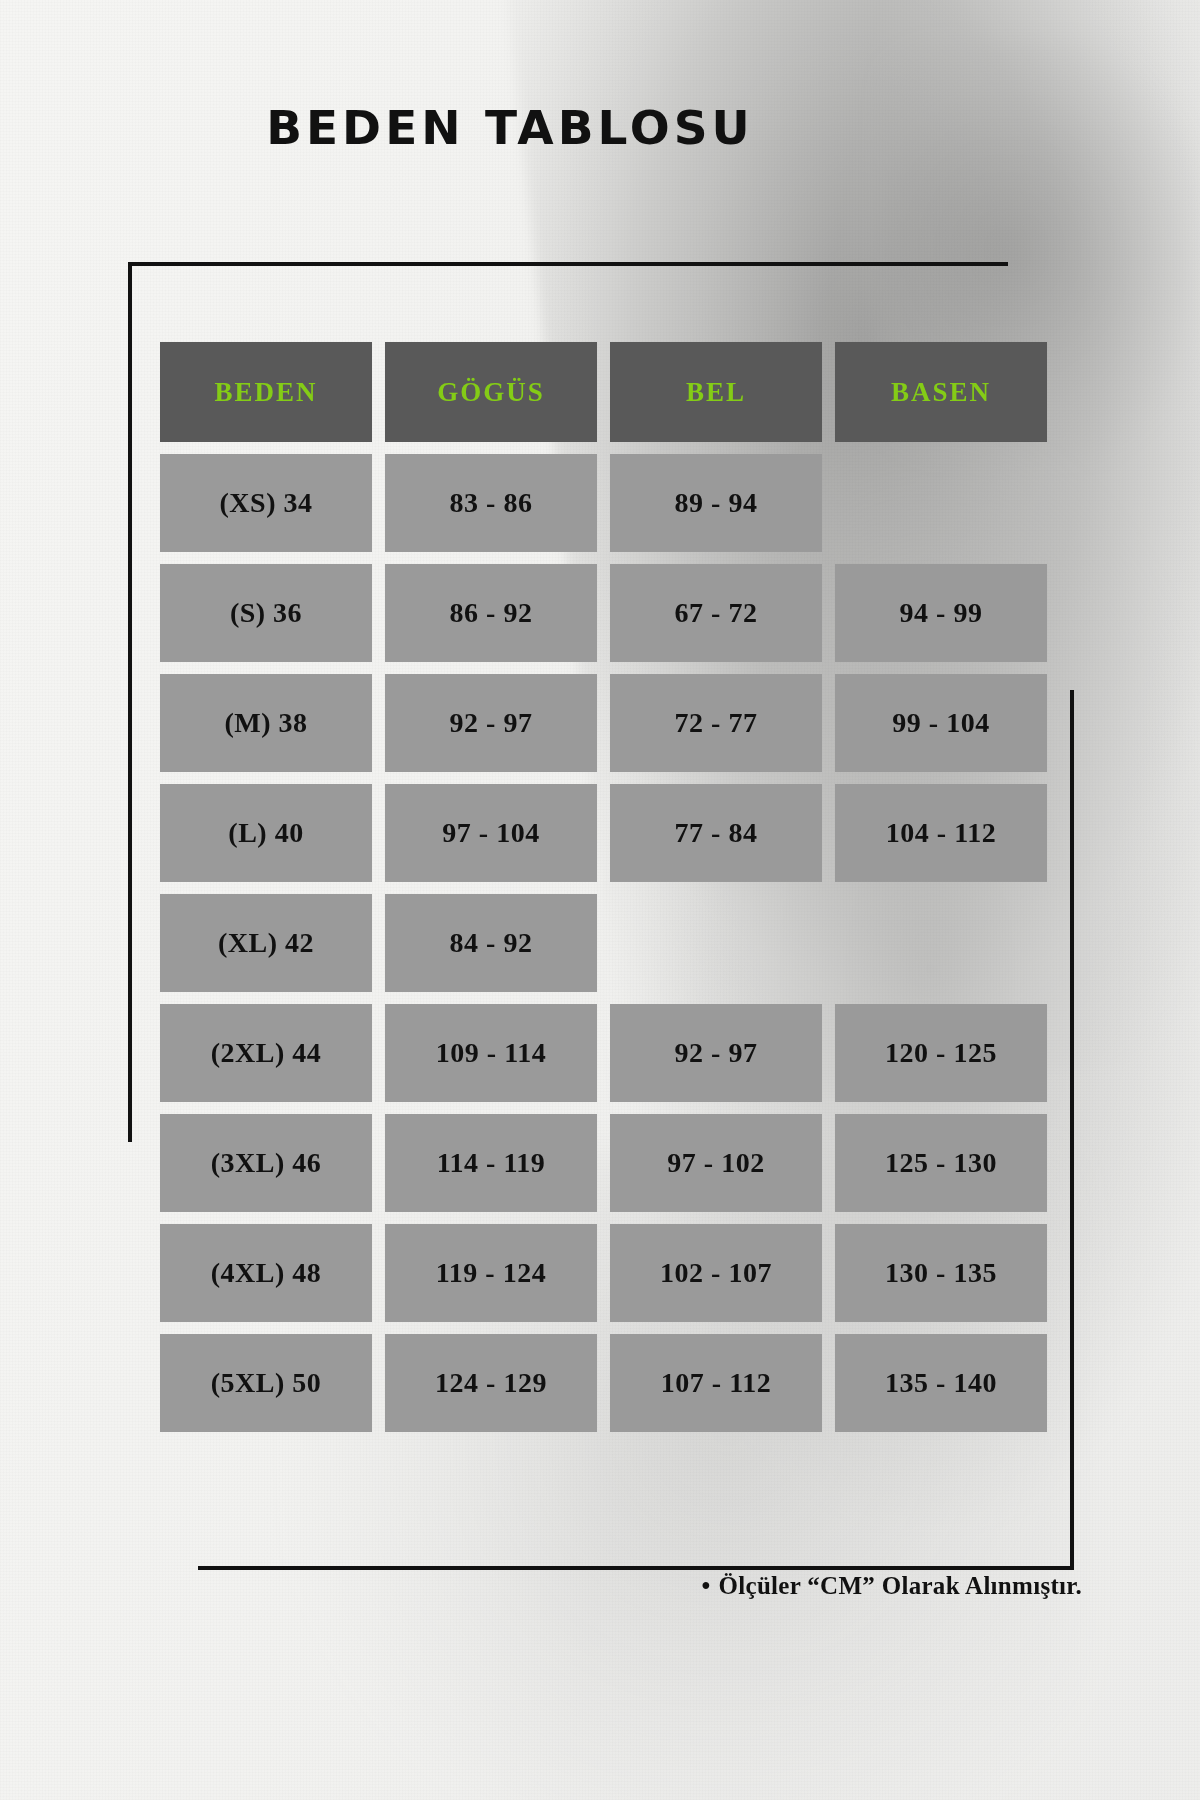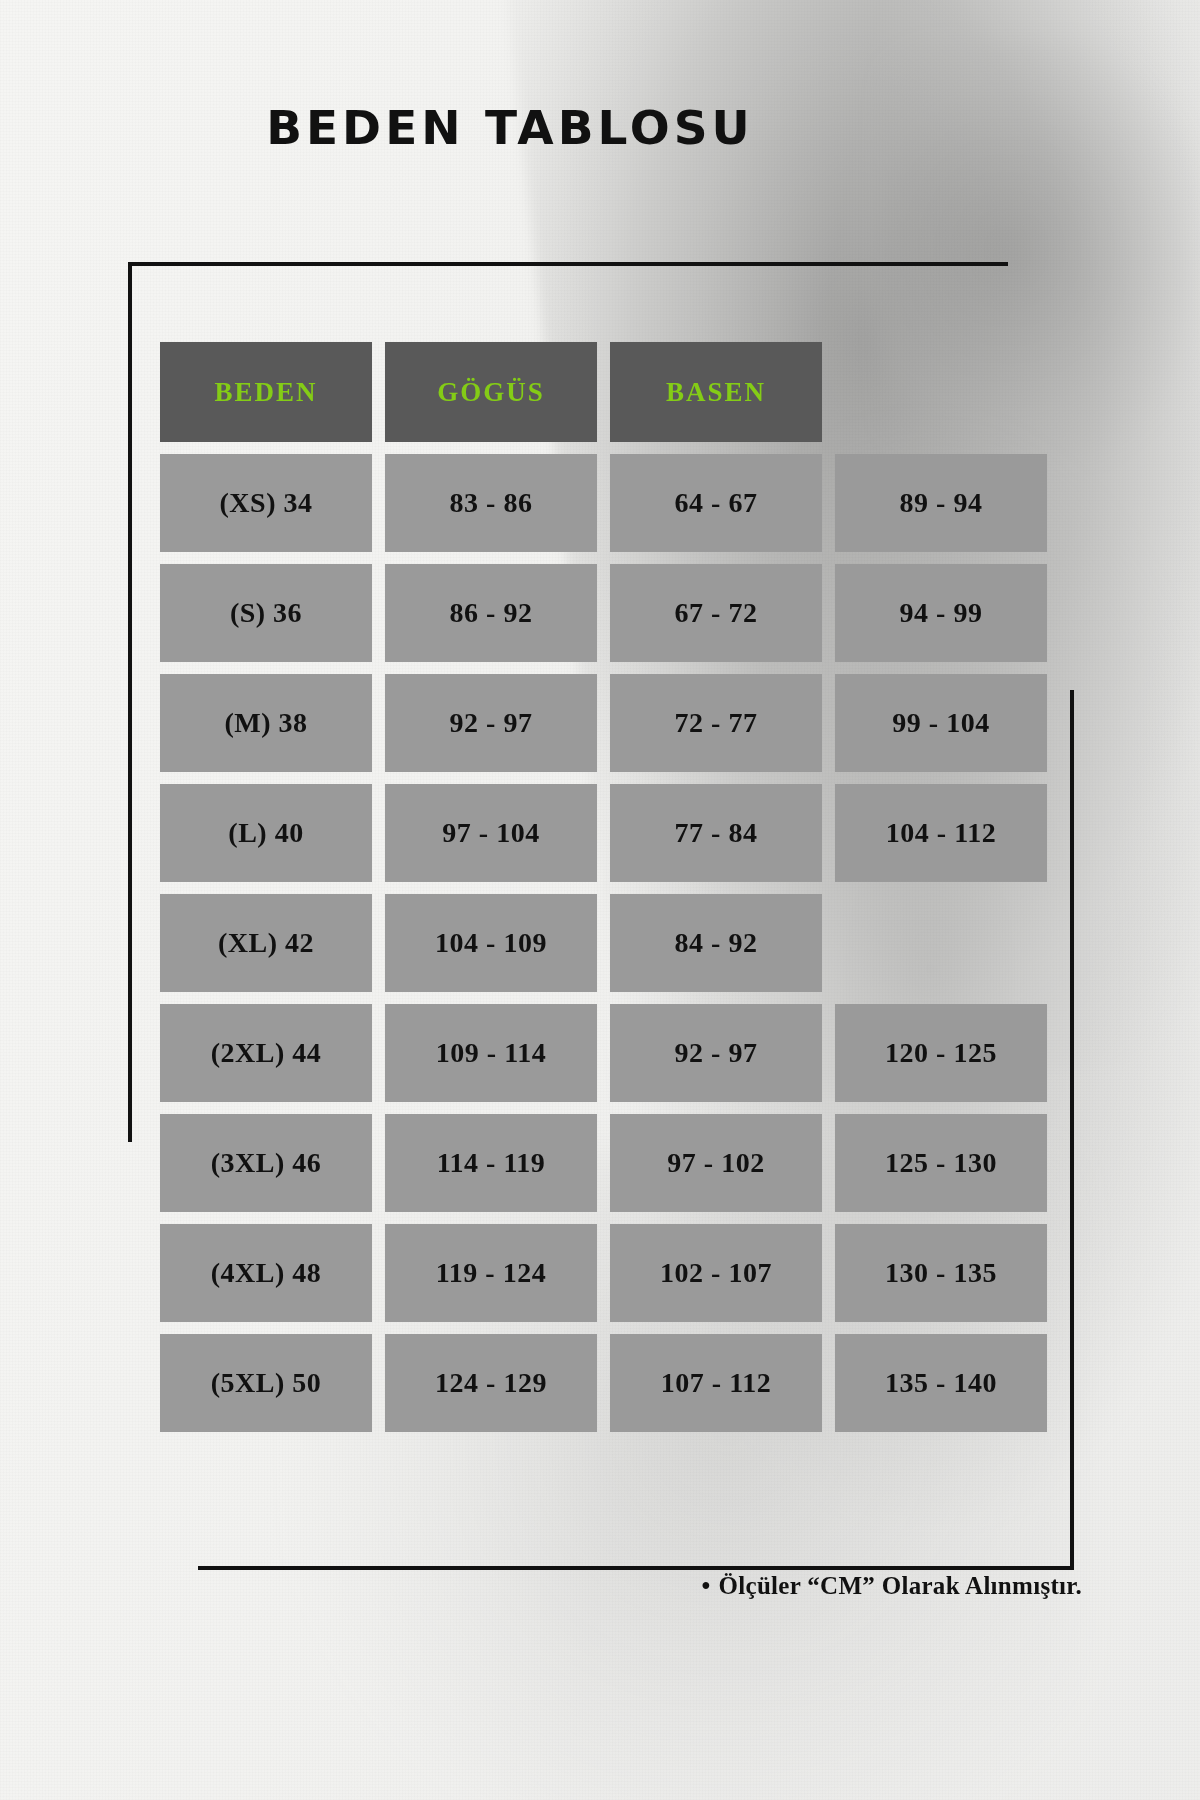--- a/index.html
+++ b/index.html
@@ -187,27 +187,27 @@
   <div class="title">BEDEN TABLOSU</div>
 
   <div class="bracket-tl"></div>
   <div class="bracket-br"></div>
 
   <div class="table">
 
     <div class="row head">
       <div class="cell c0">BEDEN</div>
       <div class="cell c1">GÖGÜS</div>
+      <div class="cell c2">BEL</div>
       <div class="cell c3">BASEN</div>
     </div>
 
     <div class="row">
       <div class="cell c0">(XS) 34</div>
       <div class="cell c1">83 - 86</div>
-      <div class="cell c2">64 - 67</div>
       <div class="cell c3">89 - 94</div>
     </div>
 
     <div class="row">
       <div class="cell c0">(S) 36</div>
       <div class="cell c1">86 - 92</div>
       <div class="cell c2">67 - 72</div>
       <div class="cell c3">94 - 99</div>
     </div>
 
@@ -220,21 +220,20 @@
 
     <div class="row">
       <div class="cell c0">(L) 40</div>
       <div class="cell c1">97 - 104</div>
       <div class="cell c2">77 - 84</div>
       <div class="cell c3">104 - 112</div>
     </div>
 
     <div class="row">
       <div class="cell c0">(XL) 42</div>
-      <div class="cell c1">104 - 109</div>
       <div class="cell c2">84 - 92</div>
     </div>
 
     <div class="row">
       <div class="cell c0">(2XL) 44</div>
       <div class="cell c1">109 - 114</div>
       <div class="cell c2">92 - 97</div>
       <div class="cell c3">120 - 125</div>
     </div>
 

